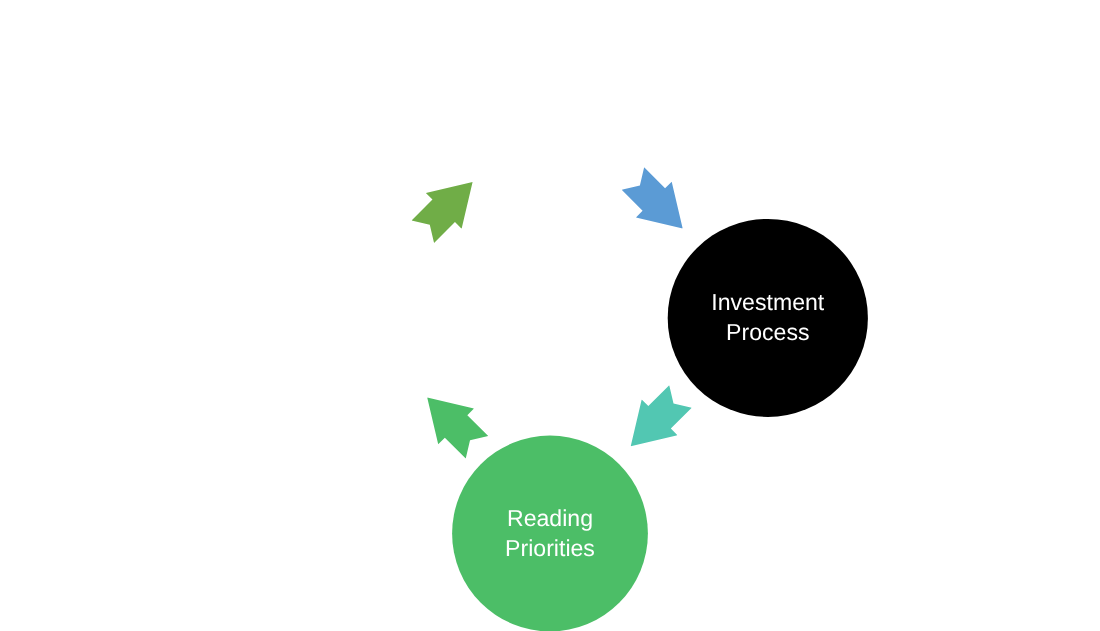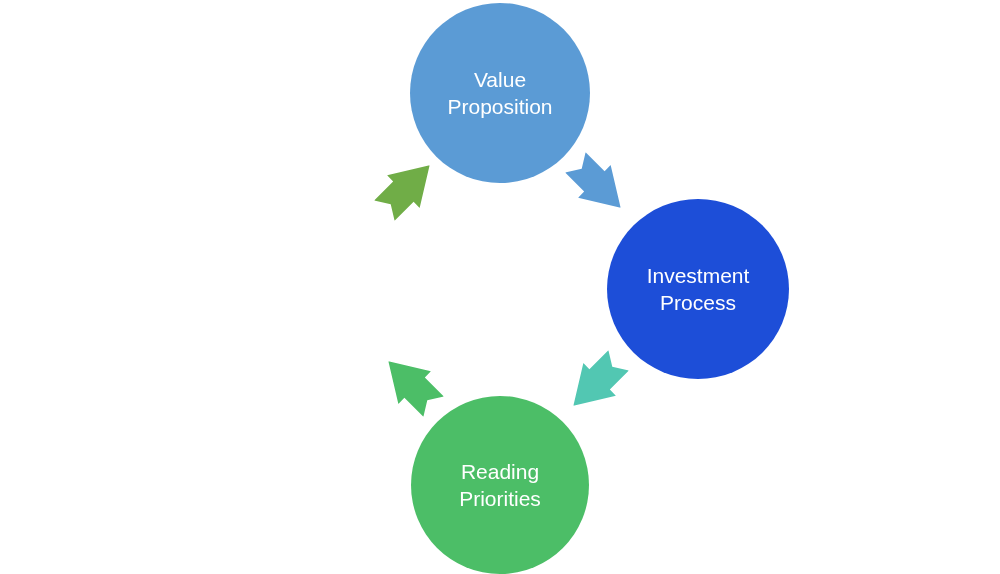--- a/index.html
+++ b/index.html
@@ -44,25 +44,22 @@
   .arrow-se{ left:566px; top:162px; transform:rotate(45deg); }
   .arrow-sw{ left:564px; top:360px; transform:rotate(135deg); }
   .arrow-nw{ left:379px; top:361px; transform:rotate(-135deg); }
   .arrow-ne{ left:375px; top:165px; transform:rotate(-45deg); }
 </style>
 </head>
 <body>
 
 <div class="stage">
 
-  <div class="node node-top" style="background: rgb(91, 155, 213);">
-    <div class="lbl">Value Proposition</div>
-  </div>
 
-  <div class="node node-right" style="background: #1d4ed8;">
+  <div class="node node-right" style="background: #000000;">
     <div class="lbl">Investment Process</div>
   </div>
 
   <div class="node node-bottom" style="background: rgb(76, 190, 103); justify-content: center;">
     <div class="lbl">Reading Priorities</div>
   </div>
 
 
   <div class="arrow arrow-se">
     <svg viewBox="0 0 100 70" preserveAspectRatio="none">

